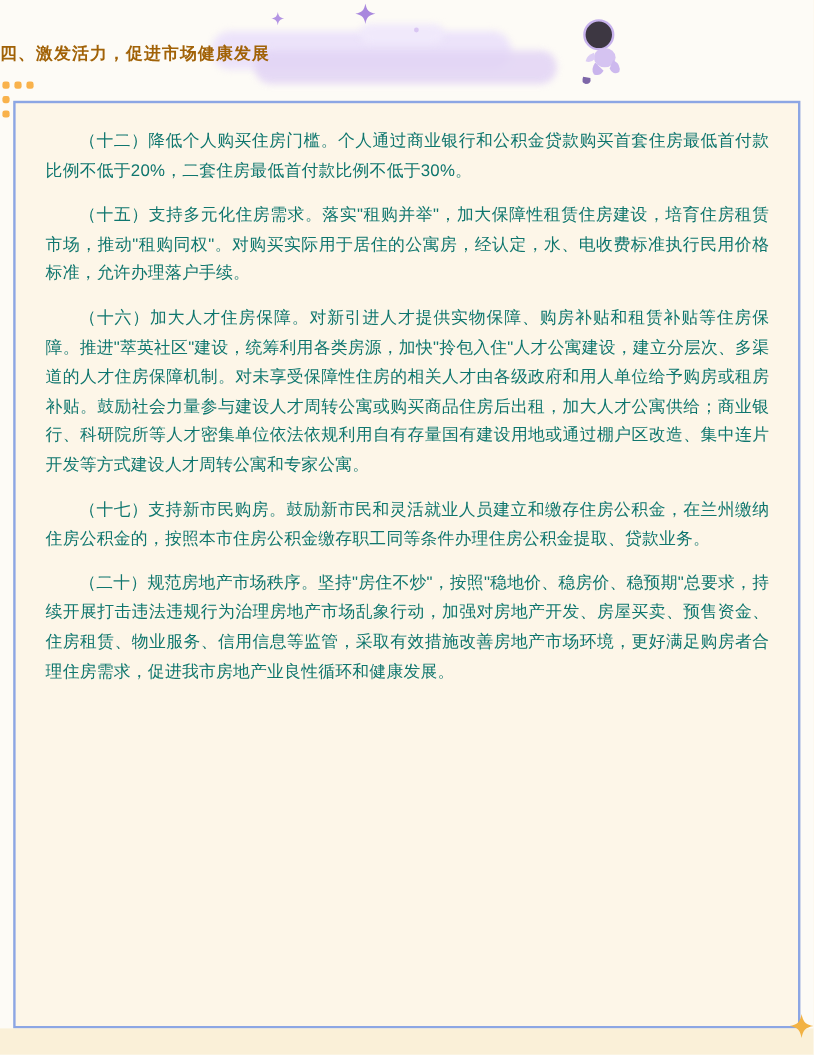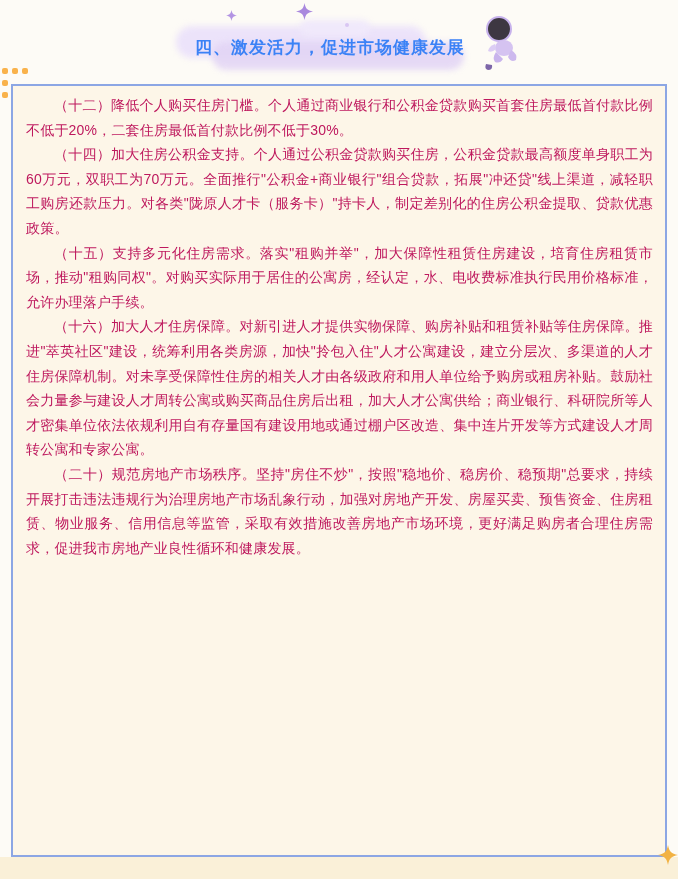--- a/index.html
+++ b/index.html
@@ -8,43 +8,43 @@
     background:#fdfbf6;
     font-family:"Liberation Sans", sans-serif;
   }
   
   .header{position:absolute;left:0;top:0;width:678px;height:84px;}
   .blob{position:absolute;filter:blur(3px);}
   .blob-a{left:176px;top:26px;width:250px;height:32px;border-radius:18px;background:#ece3fa;}
   .blob-b{left:212px;top:42px;width:252px;height:28px;border-radius:16px;background:#e2d4f5;opacity:.85;}
   .blob-c{left:300px;top:20px;width:70px;height:16px;border-radius:10px;background:#f0e9fb;}
   .page-title{
-    position:absolute;left:0;top:36px;width:660px;text-align:center;
-    color:#3b82f6;font-size:17px;font-weight:bold;letter-spacing:1px;
+    position:absolute;left:0;top:36px;width:660px;
+    color:#a16207;font-size:14px;font-weight:bold;letter-spacing:1px;
   }
   .sparkle{position:absolute;}
   .sparkle svg{display:block;}
   .sp-plus{left:226px;top:10px;}
   .sp-star{left:296px;top:3px;}
   .sp-dot{left:345px;top:23px;width:4px;height:4px;border-radius:50%;background:#d9c6f2;}
   
   .astronaut{position:absolute;left:474px;top:14px;width:56px;height:58px;}
   
   .dot{position:absolute;width:6px;height:6px;border-radius:2px;background:#f9b24b;}
   .d1{left:2px;top:68px;}  .d2{left:12px;top:68px;}  .d3{left:22px;top:68px;}
   .d4{left:2px;top:80px;}  .d5{left:2px;top:92px;}
   
   .content-box{
     position:absolute;left:11px;top:84px;width:656px;height:773px;
     background:#fdf6e8;border:2px solid #8ca6e4;box-sizing:border-box;
     padding:7px 12px 6px 13px;overflow:hidden;
   }
   .content-box p{
-    margin:0;text-indent:2em;text-align:justify;
-    color:#be185d;font-size:14px;line-height:24.6px;letter-spacing:0.2px;
+    margin:12px;text-indent:2em;text-align:justify;
+    color:#0f766e;font-size:14px;line-height:24.6px;letter-spacing:0.2px;
   }
   
   .bottom-band{position:absolute;left:0;top:857px;width:678px;height:22px;background:#faf0d8;}
   .gold-sparkle{position:absolute;left:658px;top:845px;}
 </style>
 </head>
 <body>
 
 <div class="header">
   <div class="blob blob-a"></div>
@@ -82,23 +82,23 @@
 </div>
 
 <span class="dot d1"></span>
 <span class="dot d2"></span>
 <span class="dot d3"></span>
 <span class="dot d4"></span>
 <span class="dot d5"></span>
 
 <div class="content-box">
   <p>（十二）降低个人购买住房门槛。个人通过商业银行和公积金贷款购买首套住房最低首付款比例不低于20%，二套住房最低首付款比例不低于30%。</p>
-  <p>（十四）加大住房公积金支持。个人通过公积金贷款购买住房，公积金贷款最高额度单身职工为60万元，双职工为70万元。全面推行"公积金+商业银行"组合贷款，拓展"冲还贷"线上渠道，减轻职工购房还款压力。对各类"陇原人才卡（服务卡）"持卡人，制定差别化的住房公积金提取、贷款优惠政策。</p>
   <p>（十五）支持多元化住房需求。落实"租购并举"，加大保障性租赁住房建设，培育住房租赁市场，推动"租购同权"。对购买实际用于居住的公寓房，经认定，水、电收费标准执行民用价格标准，允许办理落户手续。</p>
   <p>（十六）加大人才住房保障。对新引进人才提供实物保障、购房补贴和租赁补贴等住房保障。推进"萃英社区"建设，统筹利用各类房源，加快"拎包入住"人才公寓建设，建立分层次、多渠道的人才住房保障机制。对未享受保障性住房的相关人才由各级政府和用人单位给予购房或租房补贴。鼓励社会力量参与建设人才周转公寓或购买商品住房后出租，加大人才公寓供给；商业银行、科研院所等人才密集单位依法依规利用自有存量国有建设用地或通过棚户区改造、集中连片开发等方式建设人才周转公寓和专家公寓。</p>
+  <p>（十七）支持新市民购房。鼓励新市民和灵活就业人员建立和缴存住房公积金，在兰州缴纳住房公积金的，按照本市住房公积金缴存职工同等条件办理住房公积金提取、贷款业务。</p>
   <p>（二十）规范房地产市场秩序。坚持"房住不炒"，按照"稳地价、稳房价、稳预期"总要求，持续开展打击违法违规行为治理房地产市场乱象行动，加强对房地产开发、房屋买卖、预售资金、住房租赁、物业服务、信用信息等监管，采取有效措施改善房地产市场环境，更好满足购房者合理住房需求，促进我市房地产业良性循环和健康发展。</p>
 </div>
 
 <div class="bottom-band"></div>
 
 <span class="gold-sparkle">
   <svg width="20" height="20" viewBox="0 0 24 24">
     <path d="M12 0 C13.5 8 16 10.5 24 12 C16 13.5 13.5 16 12 24 C10.5 16 8 13.5 0 12 C8 10.5 10.5 8 12 0 Z" fill="#f2b243"></path>
   </svg>
 </span>

